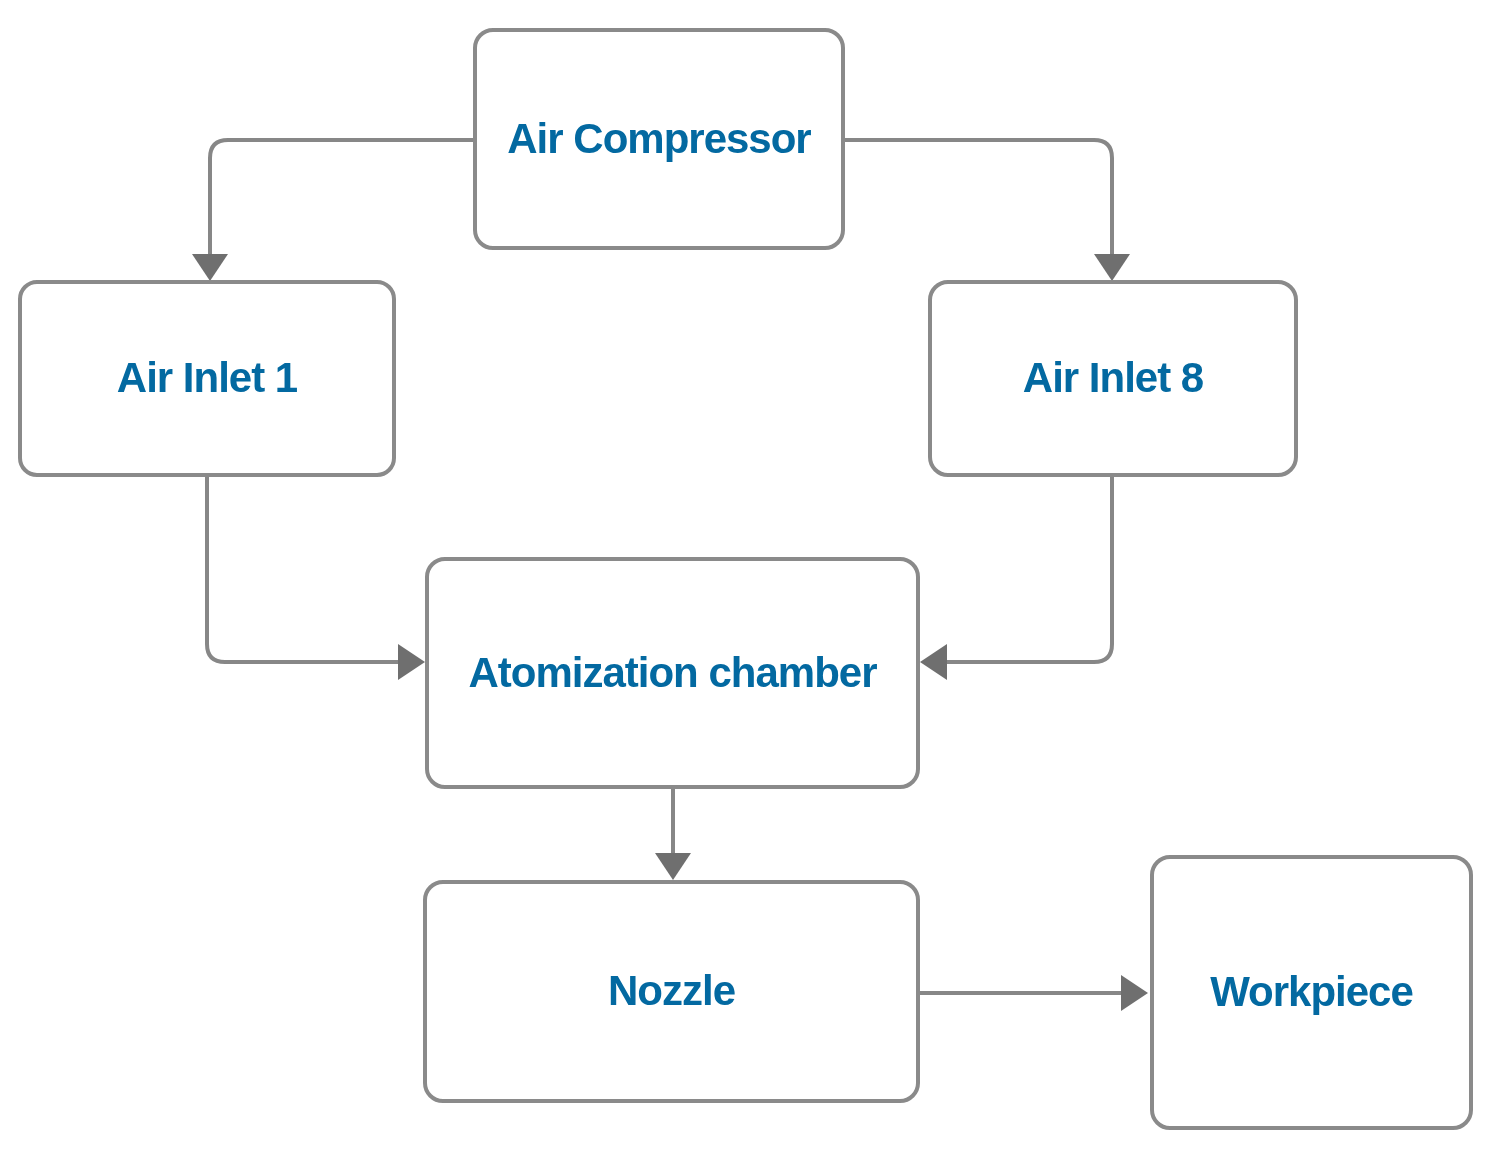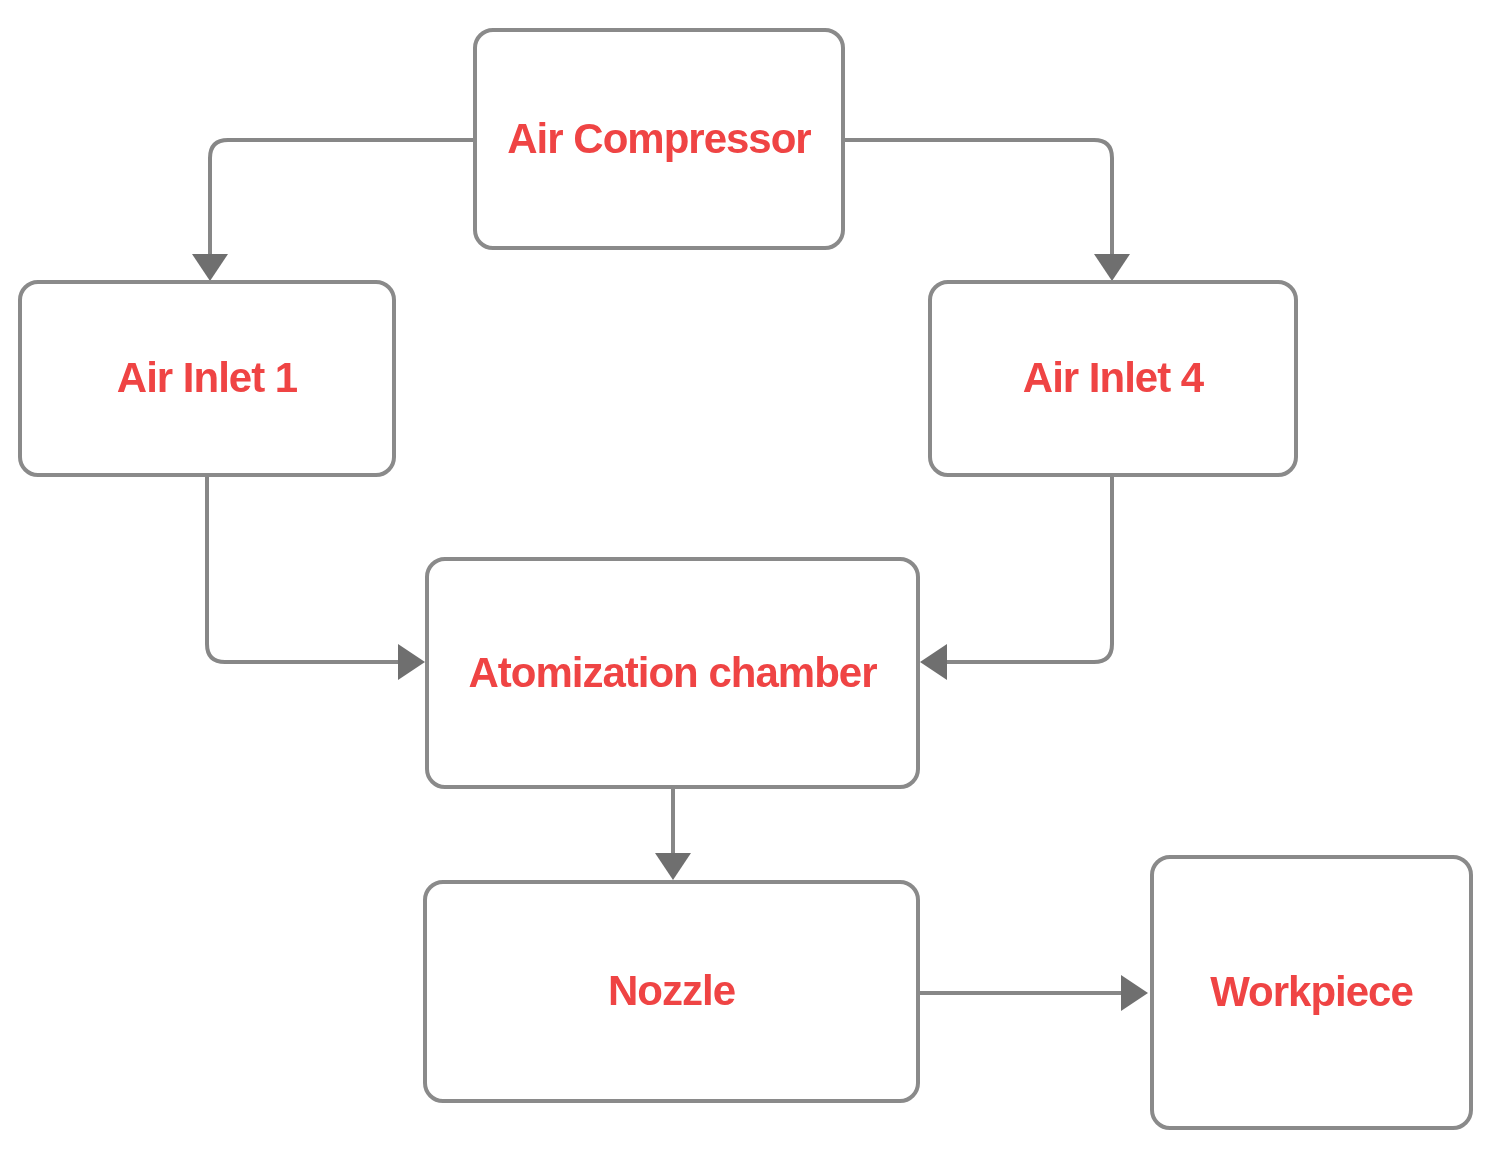--- a/index.html
+++ b/index.html
@@ -43,27 +43,27 @@
     border-radius: 20px;
     display: flex;
     align-items: center;
     justify-content: center;
     text-align: center;
   }
   .node .label {
     font-size: 42px;
     font-weight: 700;
     letter-spacing: -1px;
-    color: #ef4444;
+    color: #0369a1;
     line-height: 1.15;
     padding: 0 10px;
   }
   
   #n-air-compressor      { left: 473px;  top: 28px;  width: 372px; height: 222px; }
-  #n-air-inlet-1         { left: 18px;   top: 280px; width: 378px; height: 197px; }
+  #n-air-inlet-1         { left: 18px;   top: 280px; width: 378px; height: 197px; border-radius: 19px; }
   #n-air-inlet-2         { left: 928px;  top: 280px; width: 370px; height: 197px; }
   #n-atomization-chamber { left: 425px;  top: 557px; width: 495px; height: 232px; }
   #n-nozzle              { left: 423px;  top: 880px; width: 497px; height: 223px; }
   #n-workpiece           { left: 1150px; top: 855px; width: 323px; height: 275px; }
 </style>
 </head>
 <body>
 
 <div class="canvas">
 
@@ -102,21 +102,21 @@
 
   <div class="node" id="n-air-compressor">
     <span class="label">Air Compressor</span>
   </div>
 
   <div class="node" id="n-air-inlet-1">
     <span class="label">Air Inlet 1</span>
   </div>
 
   <div class="node" id="n-air-inlet-2">
-    <span class="label">Air Inlet 4</span>
+    <span class="label">Air Inlet 8</span>
   </div>
 
   <div class="node" id="n-atomization-chamber">
     <span class="label">Atomization chamber</span>
   </div>
 
   <div class="node" id="n-nozzle">
     <span class="label">Nozzle</span>
   </div>
 

